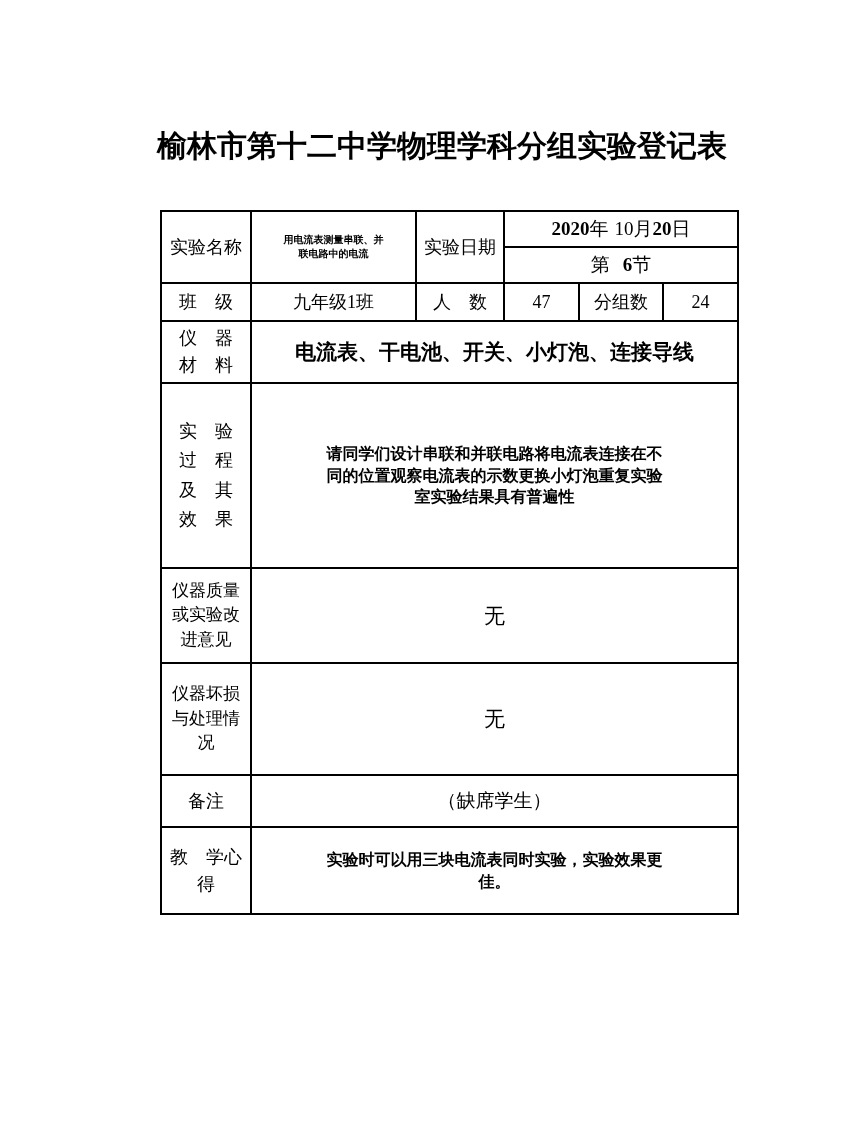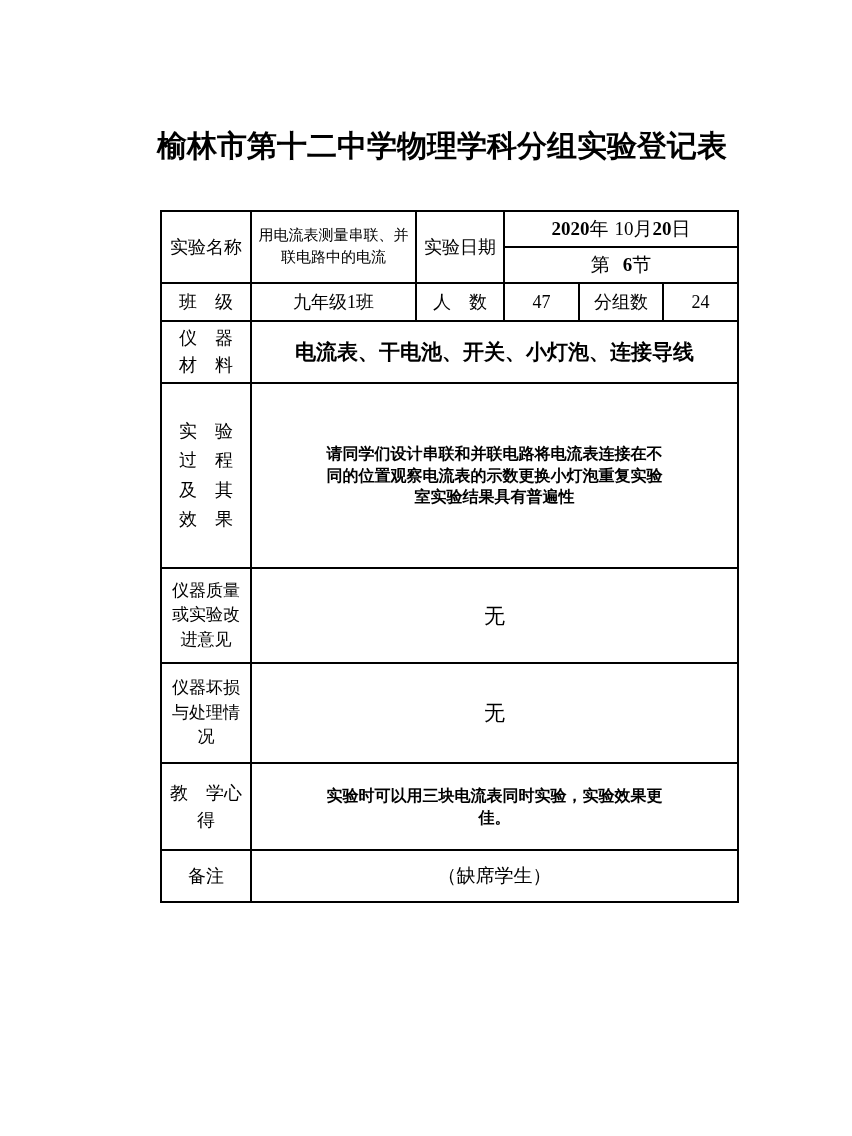--- a/index.html
+++ b/index.html
@@ -47,22 +47,22 @@
     font-size: 18px;
     line-height: 1.5;
     white-space: pre-line;
   }
   .lbl-tight {
     font-size: 17px;
     line-height: 1.45;
     white-space: pre-line;
   }
   .name-val {
-    font-size: 15px;
-    font-weight: normal;
+    font-size: 10px;
+    font-weight: bold;
     line-height: 1.45;
     white-space: pre-line;
     padding: 0 4px;
   }
   .date-cell { padding: 0; }
   .date-inner {
     display: flex;
     flex-direction: column;
     width: 100%;
     height: 70px;
@@ -177,35 +177,35 @@
 室实验结果具有普遍性</td>
     </tr>
 
     <tr style="height:95px">
       <td class="lbl-tight">仪器质量
 或实验改
 进意见</td>
       <td class="none-val" colspan="5">无</td>
     </tr>
 
-    <tr style="height:100px">
+    <tr style="height:112px">
       <td class="lbl-tight">仪器坏损
 与处理情
 况</td>
       <td class="none-val" colspan="5">无</td>
+    </tr>
+
+    <tr style="height:52px">
+      <td class="lbl">备注</td>
+      <td class="remark-val" colspan="5">（缺席学生）</td>
     </tr>
 
     <tr style="height:87px">
       <td class="lbl">教　学心
 得</td>
       <td class="para" colspan="5">实验时可以用三块电流表同时实验，实验效果更
 佳。</td>
     </tr>
-
-    <tr style="height:52px">
-      <td class="lbl">备注</td>
-      <td class="remark-val" colspan="5">（缺席学生）</td>
-    </tr>
   </tbody>
     </table>
 
 
 </div>
 
 </body></html>

